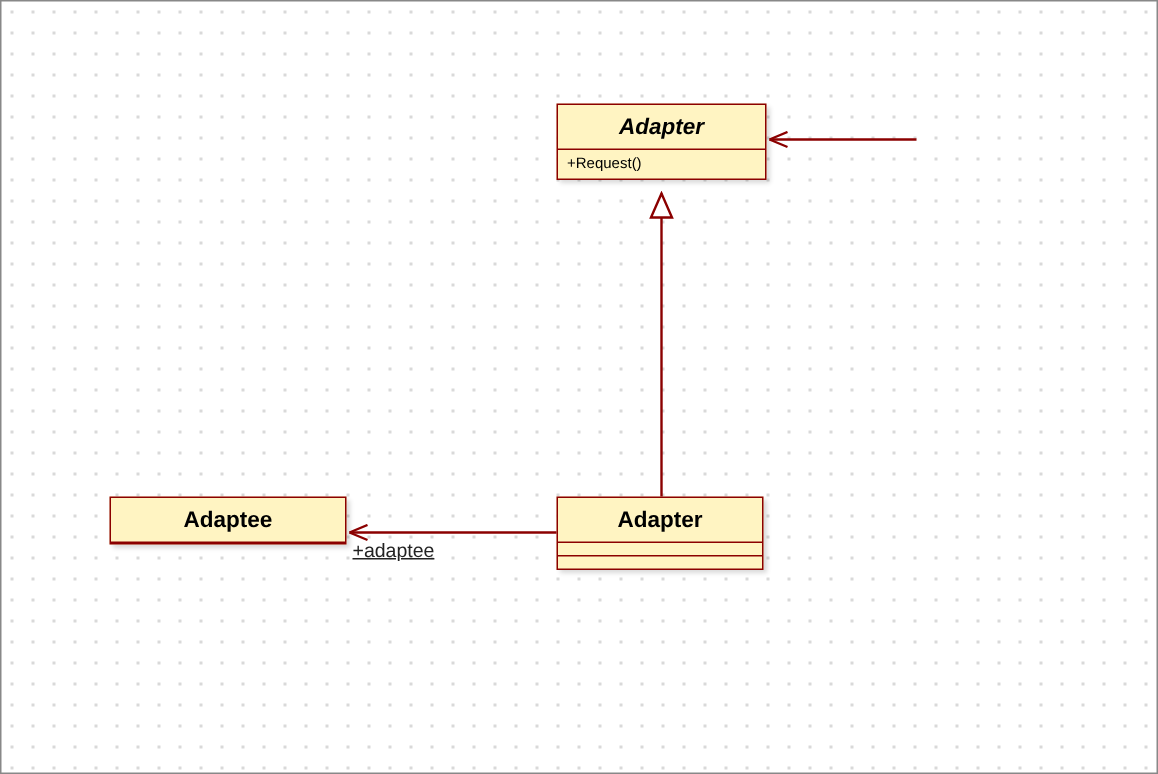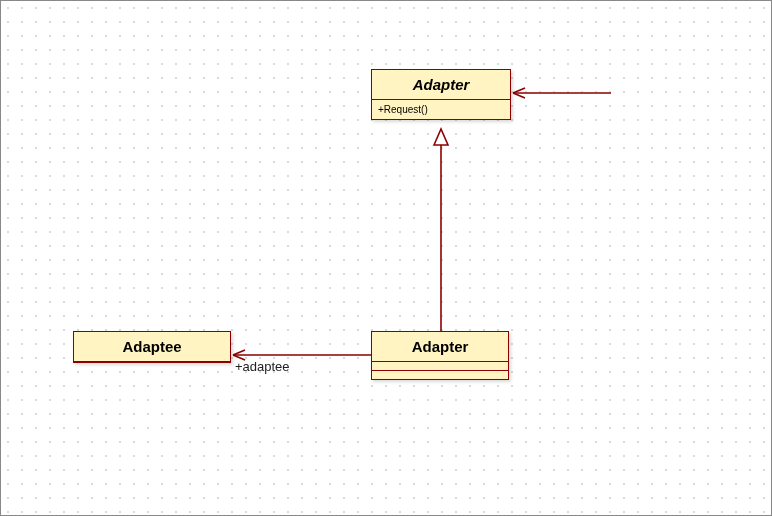--- a/index.html
+++ b/index.html
@@ -78,21 +78,21 @@
   <div class="uml-class" style="left:370px; top:330px; width:138px;">
     <div class="uml-name">Adapter</div>
     <div class="uml-attrs"></div>
     <div class="uml-ops"></div>
   </div>
 
   <div class="uml-class" style="left:72px; top:330px; width:158px;">
     <div class="uml-name">Adaptee</div>
   </div>
 
-  <div class="role-label" style="left:234px; top:358px;">+adaptee</div>
+  <div class="role-label" style="left:234px; top:358px;text-decoration:underline;">+adaptee</div>
 
   <svg class="connectors">
     <defs>
 
       <marker id="arrow-open" markerWidth="14" markerHeight="12" refX="13" refY="6" orient="auto" markerUnits="userSpaceOnUse">
         <path d="M 13 6 L 1 1 M 13 6 L 1 11" fill="none" stroke="#8b0000" stroke-width="1.6"></path>
       </marker>
 
       <marker id="arrow-gen" markerWidth="20" markerHeight="18" refX="18" refY="9" orient="auto" markerUnits="userSpaceOnUse">
         <path d="M 2 2 L 18 9 L 2 16 Z" fill="#ffffff" stroke="#8b0000" stroke-width="1.6"></path>

